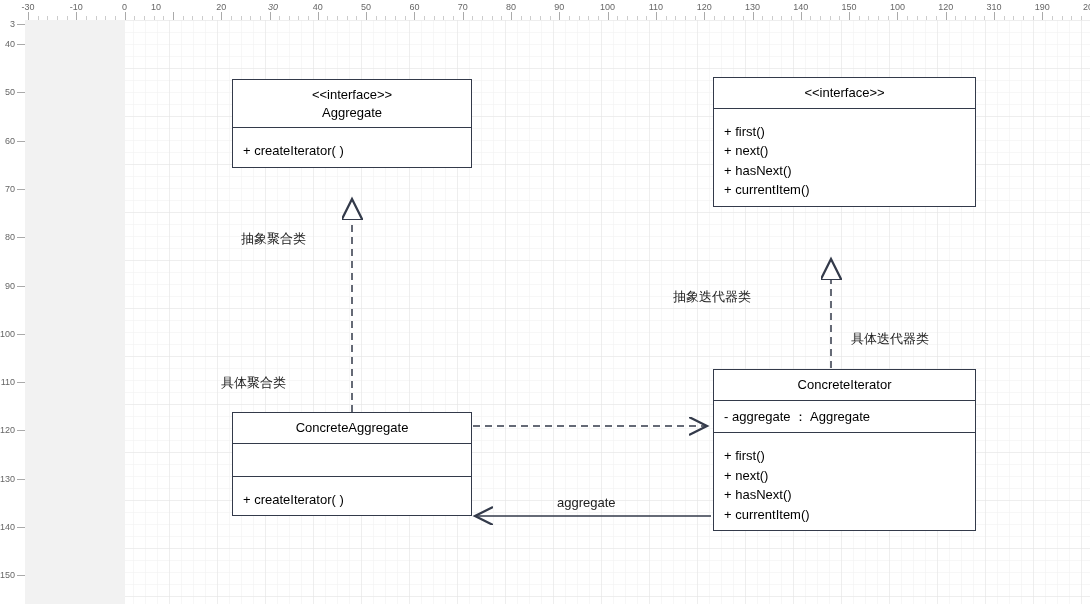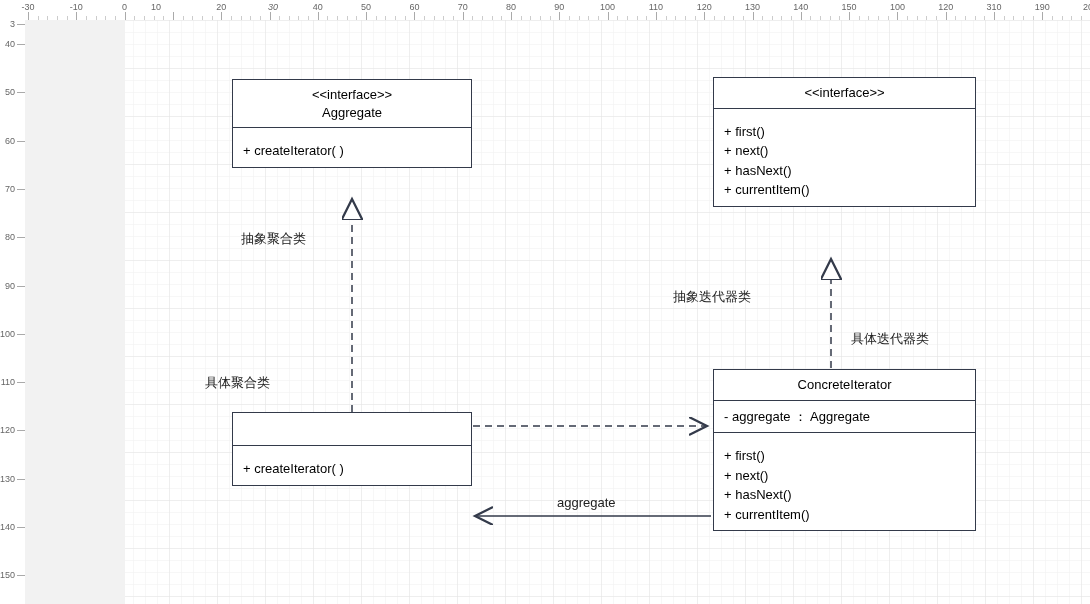--- a/index.html
+++ b/index.html
@@ -372,20 +372,23 @@
     </div>
     <div class="uml-compartment">
       <div>+  first()</div>
       <div>+  next()</div>
       <div>+  hasNext()</div>
       <div>+  currentItem()</div>
     </div>
   </div>
 
   <div class="uml-box" style="left:207px; top:392px; width:240px;">
+    <div class="uml-title">
+      <span class="name">ConcreteAggregate</span>
+    </div>
     <div class="uml-compartment empty"></div>
     <div class="uml-compartment">
       <div>+  createIterator( )</div>
     </div>
   </div>
 
   <div class="uml-box" style="left:688px; top:349px; width:263px;">
     <div class="uml-title">
       <span class="name">ConcreteIterator</span>
     </div>
@@ -394,18 +397,18 @@
     </div>
     <div class="uml-compartment">
       <div>+  first()</div>
       <div>+  next()</div>
       <div>+  hasNext()</div>
       <div>+  currentItem()</div>
     </div>
   </div>
 
   <div class="connector-label" style="left:216px; top:210px;">抽象聚合类</div>
-  <div class="connector-label" style="left:180px; top:354px;">具体聚合类</div>
+  <div class="connector-label" style="left:196px; top:354px;">具体聚合类</div>
   <div class="connector-label" style="left:648px; top:268px;">抽象迭代器类</div>
   <div class="connector-label" style="left:826px; top:310px;">具体迭代器类</div>
   <div class="connector-label" style="left:532px; top:475px;">aggregate</div>
 
 </div>
 
 </body></html>

